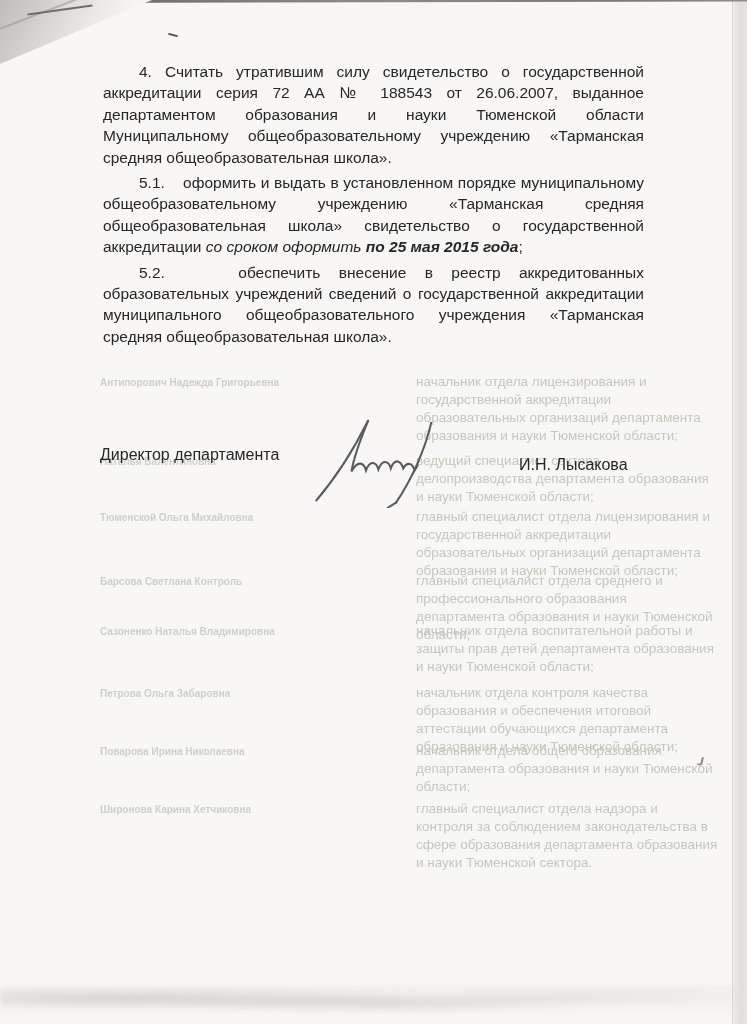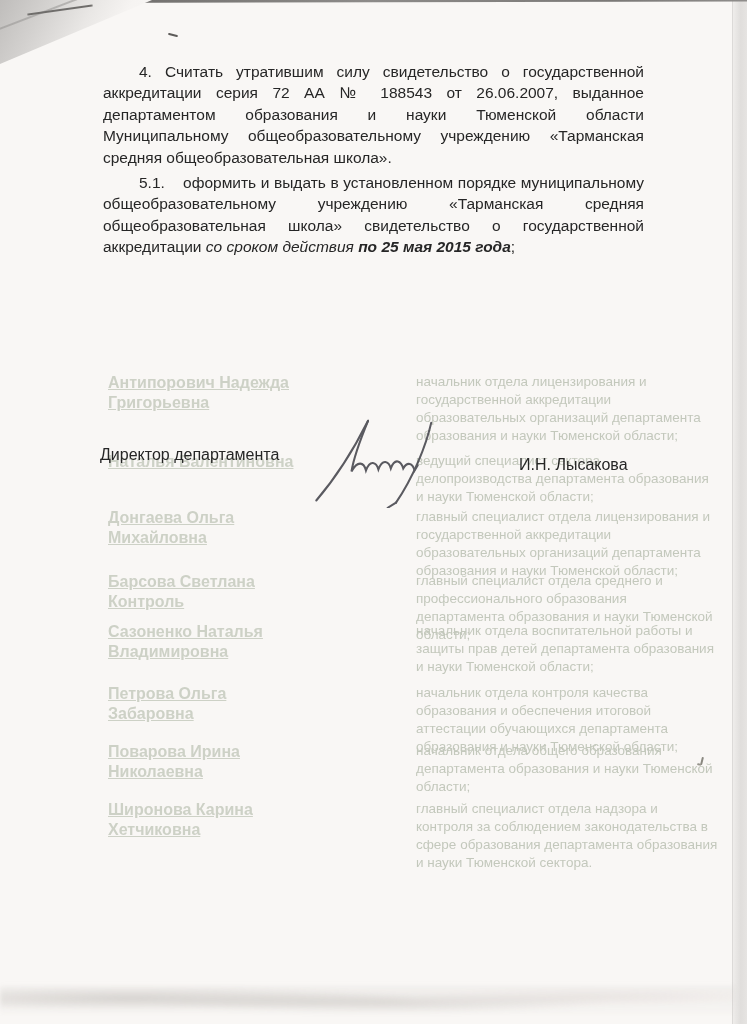--- a/index.html
+++ b/index.html
@@ -56,22 +56,22 @@
       linear-gradient(to bottom, rgba(200,196,192,.16), rgba(226,222,218,.10));
     filter:blur(2px);
   }
   
   .ghost-layer{
     position:absolute;left:100px;top:0;width:618px;height:1024px;z-index:1;
     color:#c6cabf;filter:blur(.35px);
   }
   .ghost-row{position:absolute;left:0;width:100%;}
   .g-name{
-    position:absolute;left:8px;top:0;width:205px;
-    font-size:16px;line-height:19.5px;font-weight:bold;color:#cdd1c6;text-decoration:underline;
+    position:absolute;left:0;top:0;width:205px;
+    font-size:10px;line-height:19.5px;font-weight:bold;color:#cdd1c6;
   }
   .g-title{
     position:absolute;left:316px;top:0;width:302px;
     font-size:13.5px;line-height:18px;color:#c3c8bc;
   }
   
   .content{
     position:absolute;left:99px;top:57px;width:549px;z-index:2;
     color:#262626;font-size:15.5px;line-height:21.4px;
   }
@@ -106,21 +106,21 @@
 <div class="ghost-layer">
   <div class="ghost-row" style="top:373px">
     <div class="g-name">Антипорович Надежда Григорьевна</div>
     <div class="g-title">начальник отдела лицензирования и государственной аккредитации образовательных организаций департамента образования и науки Тюменской области;</div>
   </div>
   <div class="ghost-row" style="top:452px">
     <div class="g-name">Наталья Валентиновна</div>
     <div class="g-title">ведущий специалист сектора делопроизводства департамента образования и науки Тюменской области;</div>
   </div>
   <div class="ghost-row" style="top:508px">
-    <div class="g-name">Донгаева Ольга Михайловна</div>
+    <div class="g-name">Тюменской Ольга Михайловна</div>
     <div class="g-title">главный специалист отдела лицензирования и государственной аккредитации образовательных организаций департамента образования и науки Тюменской области;</div>
   </div>
   <div class="ghost-row" style="top:572px">
     <div class="g-name">Барсова Светлана Контроль</div>
     <div class="g-title">главный специалист отдела среднего и профессионального образования департамента образования и науки Тюменской области;</div>
   </div>
   <div class="ghost-row" style="top:622px">
     <div class="g-name">Сазоненко Наталья Владимировна</div>
     <div class="g-title">начальник отдела воспитательной работы и защиты прав детей департамента образования и науки Тюменской области;</div>
   </div>
@@ -133,21 +133,22 @@
     <div class="g-title">начальник отдела общего образования департамента образования и науки Тюменской области;</div>
   </div>
   <div class="ghost-row" style="top:800px">
     <div class="g-name">Широнова Карина Хетчиковна</div>
     <div class="g-title">главный специалист отдела надзора и контроля за соблюдением законодательства в сфере образования департамента образования и науки Тюменской сектора.</div>
   </div>
 </div>
 
 <div class="content">
   <p>4. Считать утратившим силу свидетельство о государственной аккредитации серия 72 АА № 188543 от 26.06.2007, выданное департаментом образования и науки Тюменской области Муниципальному общеобразовательному учреждению «Тарманская средняя общеобразовательная школа».</p>
-  <p><span>5.1.&nbsp;&nbsp;&nbsp; оформить и выдать в установленном порядке муниципальному общеобразовательному учреждению «Тарманская средняя общеобразовательная школа» свидетельство о государственной аккредитации </span><span class="r-italic">со сроком действия </span><span class="r-bolditalic">по 25 мая 2015 года</span><span>;</span></p>
+  <p><span>5.1.&nbsp;&nbsp;&nbsp; оформить и выдать в установленном порядке муниципальному общеобразовательному учреждению «Тарманская средняя общеобразовательная школа» свидетельство о государственной аккредитации </span><span class="r-italic">со сроком оформить </span><span class="r-bolditalic">по 25 мая 2015 года</span><span>;</span></p>
+  <p>5.2.&nbsp;&nbsp;&nbsp; обеспечить внесение в реестр аккредитованных образовательных учреждений сведений о государственной аккредитации муниципального общеобразовательного учреждения «Тарманская средняя общеобразовательная школа».</p>
 </div>
 
 <div class="sig-role">Директор департамента</div>
 <svg class="sig-svg" viewBox="0 0 170 100" aria-hidden="true">
   <g fill="none" stroke="#45454c" stroke-width="2" stroke-linecap="round" opacity="0.88">
     <path d="M8,93 C26,72 44,44 58,16"></path>
     <path d="M58,16 C51,33 44,52 42,65 C48,54 54,56 56,64 C60,53 66,56 68,63 C72,52 78,55 80,62 C84,51 90,55 92,62 C96,55 101,57 103,64 L106,59"></path>
     <path d="M119,18 C114,40 102,70 85,95"></path>
     <path d="M85,95 L77,100"></path>
   </g>

